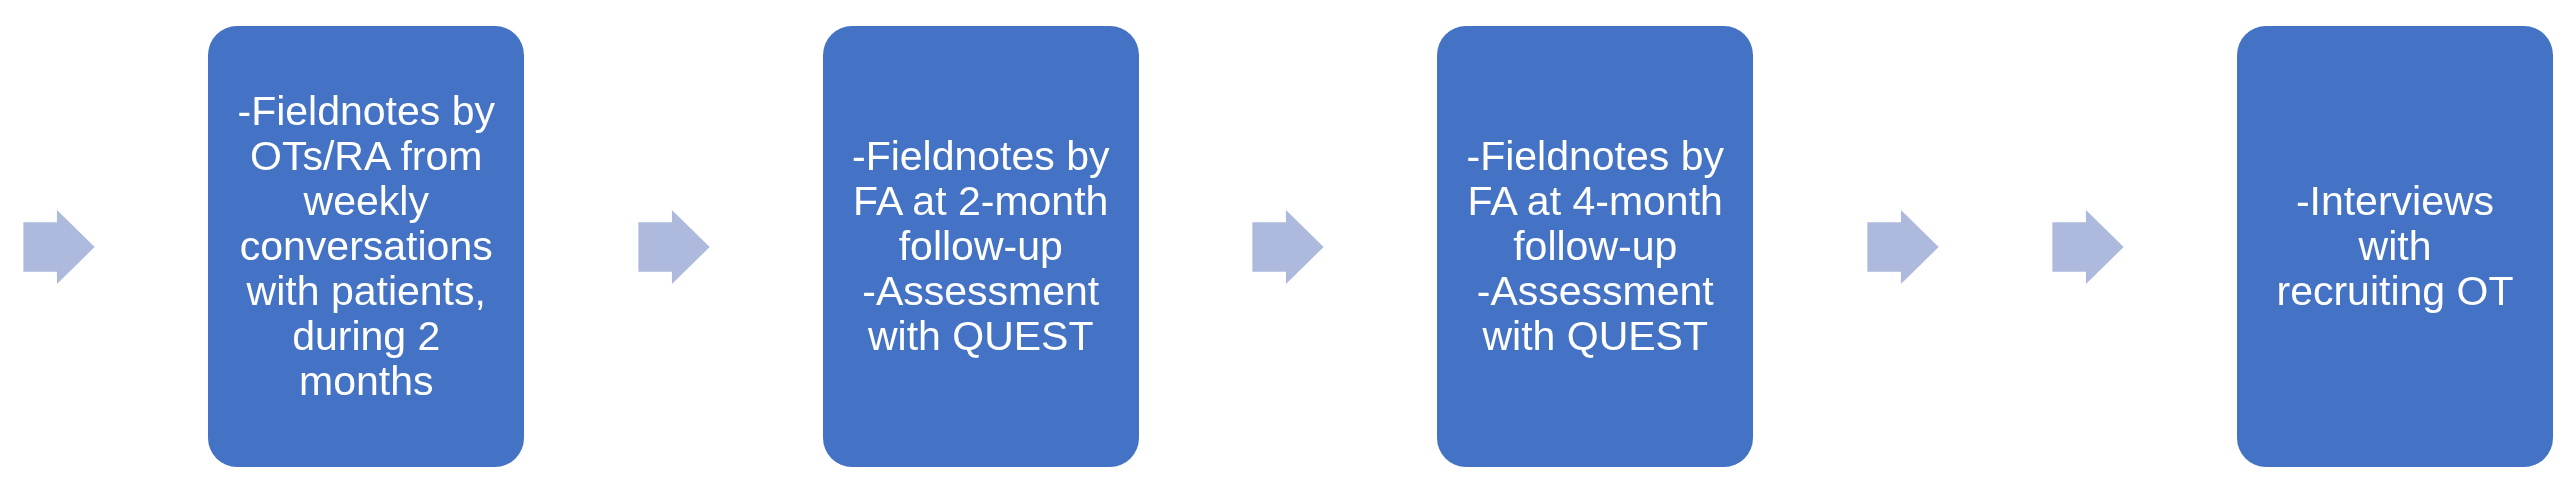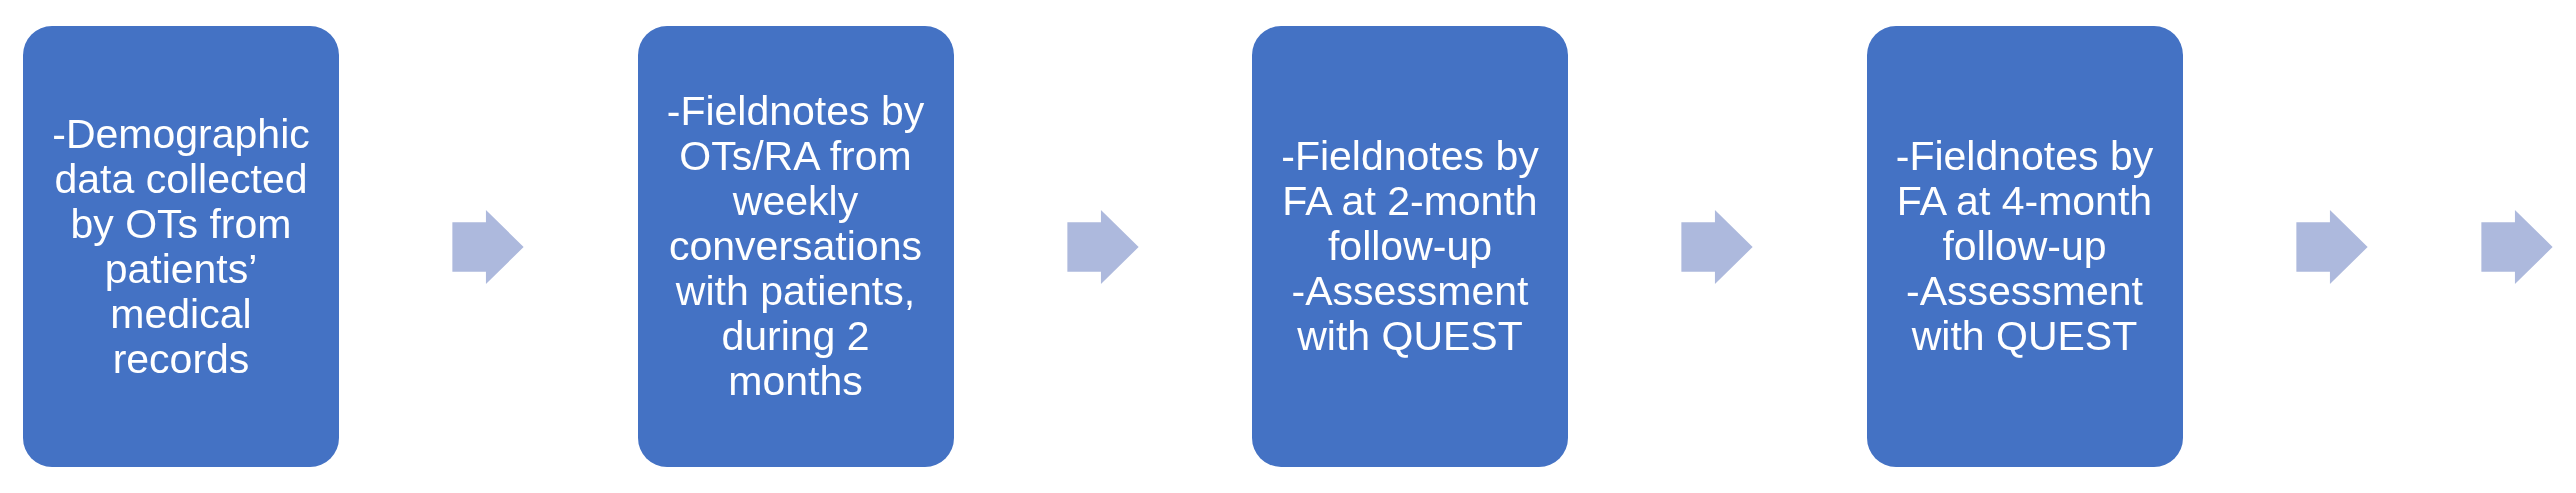--- a/index.html
+++ b/index.html
@@ -55,28 +55,20 @@
   }
   .arrow polygon {
     fill: #adb9dd;
   }
 </style>
 </head>
 <body>
 
 <div class="canvas">
 
-  <div class="step">
-    <p>-Demographic
-data collected
-by OTs from
-patients’
-medical
-records</p>
-  </div>
 
   <svg class="arrow" viewBox="0 0 104 108" xmlns="http://www.w3.org/2000/svg">
     <polygon points="0,18 49,18 49,0 104,54 49,108 49,90 0,90" fill="#adb9dd"></polygon>
   </svg>
 
   <div class="step">
     <p>-Fieldnotes by
 OTs/RA from
 weekly
 conversations
@@ -111,15 +103,20 @@
 
   <svg class="arrow" viewBox="0 0 104 108" xmlns="http://www.w3.org/2000/svg">
     <polygon points="0,18 49,18 49,0 104,54 49,108 49,90 0,90" fill="#adb9dd"></polygon>
   </svg>
 
 
   <svg class="arrow" viewBox="0 0 104 108" xmlns="http://www.w3.org/2000/svg">
     <polygon points="0,18 49,18 49,0 104,54 49,108 49,90 0,90" fill="#adb9dd"></polygon>
   </svg>
 
+  <div class="step">
+    <p>-Interviews
+with
+recruiting OT</p>
+  </div>
 
 </div>
 
 
 </body></html>

